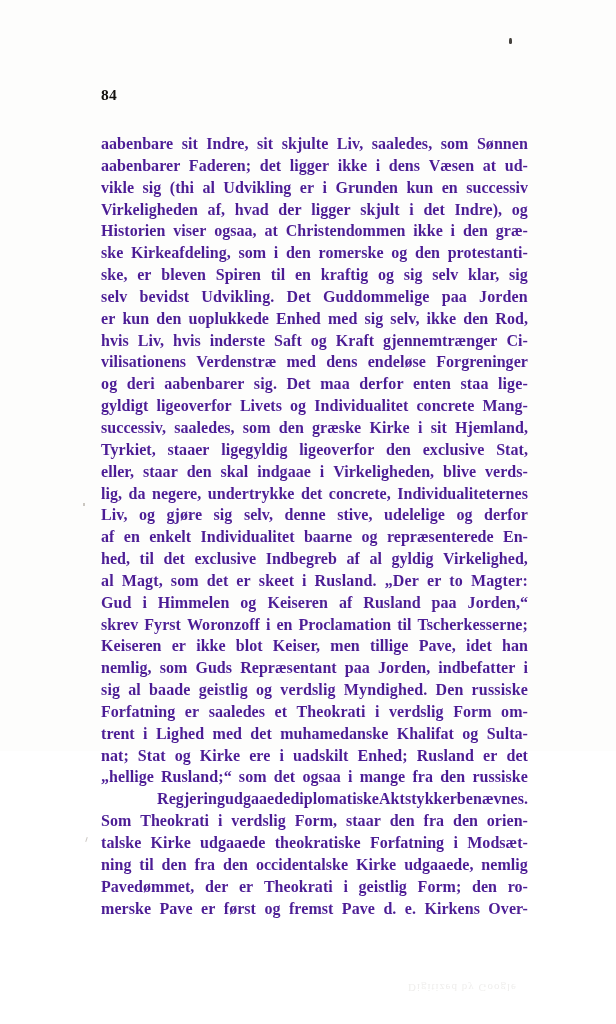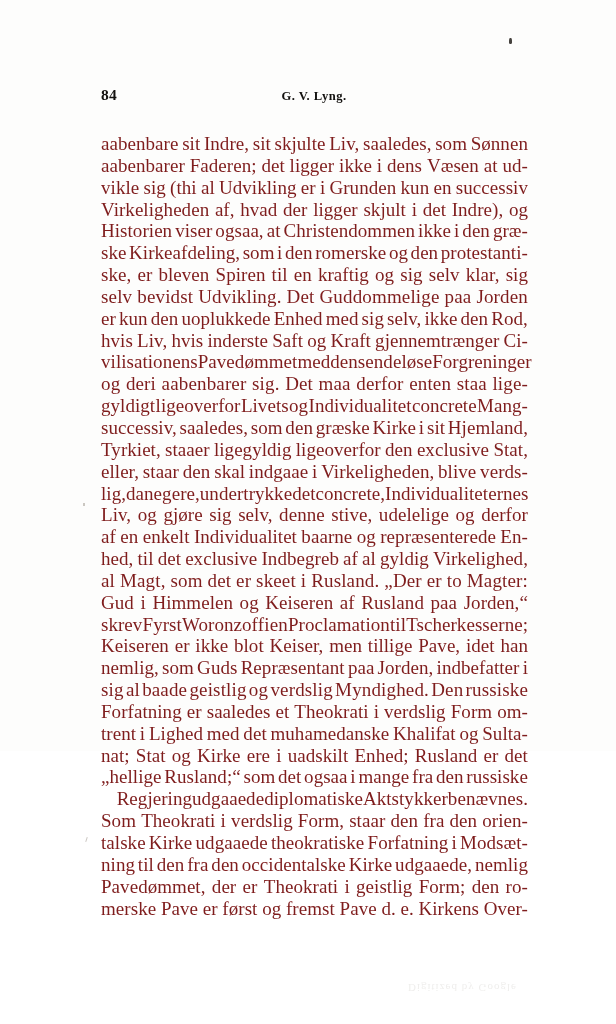--- a/index.html
+++ b/index.html
@@ -73,25 +73,25 @@
   }
   .body-block {
     position: absolute;
     left: 101px;
     top: 133px;
     width: 427px;
   }
   .jrow {
     display: flex;
     justify-content: space-between;
-    font-size: 19px;
+    font-size: 16px;
     line-height: 21.85px;
-    font-weight: normal;
+    font-weight: bold;
     height: 21.85px;
-    color: #7f1d1d;
+    color: #4c1d95;
     letter-spacing: .05px;
     white-space: pre;
   }
   .jrow.last {
     justify-content: flex-end;
   }
   .bottom-bleed {
     position: absolute;
     left: 408px;
     top: 968px;
@@ -113,35 +113,34 @@
 
 <div class="page">
 
   <div class="scan-speck"></div>
   <div class="margin-fleck fleck-a"></div>
   <div class="margin-fleck fleck-b"></div>
   <div class="margin-fleck fleck-c"></div>
 
   <header class="head">
     <div class="folio">84</div>
-    <div class="running-title">G. V. Lyng.</div>
   </header>
 
   <div class="body-block" id="body-block">
       <div class="jrow"><span>aabenbare</span><span>sit</span><span>Indre,</span><span>sit</span><span>skjulte</span><span>Liv,</span><span>saaledes,</span><span>som</span><span>Sønnen</span></div>
       <div class="jrow"><span>aabenbarer</span><span>Faderen;</span><span>det</span><span>ligger</span><span>ikke</span><span>i</span><span>dens</span><span>Væsen</span><span>at</span><span>ud-</span></div>
       <div class="jrow"><span>vikle</span><span>sig</span><span>(thi</span><span>al</span><span>Udvikling</span><span>er</span><span>i</span><span>Grunden</span><span>kun</span><span>en</span><span>successiv</span></div>
       <div class="jrow"><span>Virkeligheden</span><span>af,</span><span>hvad</span><span>der</span><span>ligger</span><span>skjult</span><span>i</span><span>det</span><span>Indre),</span><span>og</span></div>
       <div class="jrow"><span>Historien</span><span>viser</span><span>ogsaa,</span><span>at</span><span>Christendommen</span><span>ikke</span><span>i</span><span>den</span><span>græ-</span></div>
       <div class="jrow"><span>ske</span><span>Kirkeafdeling,</span><span>som</span><span>i</span><span>den</span><span>romerske</span><span>og</span><span>den</span><span>protestanti-</span></div>
       <div class="jrow"><span>ske,</span><span>er</span><span>bleven</span><span>Spiren</span><span>til</span><span>en</span><span>kraftig</span><span>og</span><span>sig</span><span>selv</span><span>klar,</span><span>sig</span></div>
       <div class="jrow" style="letter-spacing: 0.15px;"><span>selv</span><span>bevidst</span><span>Udvikling.</span><span>Det</span><span>Guddommelige</span><span>paa</span><span>Jorden</span></div>
       <div class="jrow"><span>er</span><span>kun</span><span>den</span><span>uoplukkede</span><span>Enhed</span><span>med</span><span>sig</span><span>selv,</span><span>ikke</span><span>den</span><span>Rod,</span></div>
       <div class="jrow"><span>hvis</span><span>Liv,</span><span>hvis</span><span>inderste</span><span>Saft</span><span>og</span><span>Kraft</span><span>gjennemtrænger</span><span>Ci-</span></div>
-      <div class="jrow"><span>vilisationens</span><span>Pavedømmet</span><span>med</span><span>dens</span><span>endeløse</span><span>Forgreninger</span></div>
+      <div class="jrow"><span>vilisationens</span><span>Verdenstræ</span><span>med</span><span>dens</span><span>endeløse</span><span>Forgreninger</span></div>
       <div class="jrow" style="letter-spacing: 0.15px;"><span>og</span><span>deri</span><span>aabenbarer</span><span>sig.</span><span>Det</span><span>maa</span><span>derfor</span><span>enten</span><span>staa</span><span>lige-</span></div>
       <div class="jrow"><span>gyldigt</span><span>ligeoverfor</span><span>Livets</span><span>og</span><span>Individualitet</span><span>concrete</span><span>Mang-</span></div>
       <div class="jrow"><span>successiv,</span><span>saaledes,</span><span>som</span><span>den</span><span>græske</span><span>Kirke</span><span>i</span><span>sit</span><span>Hjemland,</span></div>
       <div class="jrow"><span>Tyrkiet,</span><span>staaer</span><span>ligegyldig</span><span>ligeoverfor</span><span>den</span><span>exclusive</span><span>Stat,</span></div>
       <div class="jrow"><span>eller,</span><span>staar</span><span>den</span><span>skal</span><span>indgaae</span><span>i</span><span>Virkeligheden,</span><span>blive</span><span>verds-</span></div>
       <div class="jrow"><span>lig,</span><span>da</span><span>negere,</span><span>undertrykke</span><span>det</span><span>concrete,</span><span>Individualiteternes</span></div>
       <div class="jrow"><span>Liv,</span><span>og</span><span>gjøre</span><span>sig</span><span>selv,</span><span>denne</span><span>stive,</span><span>udelelige</span><span>og</span><span>derfor</span></div>
       <div class="jrow"><span>af</span><span>en</span><span>enkelt</span><span>Individualitet</span><span>baarne</span><span>og</span><span>repræsenterede</span><span>En-</span></div>
       <div class="jrow"><span>hed,</span><span>til</span><span>det</span><span>exclusive</span><span>Indbegreb</span><span>af</span><span>al</span><span>gyldig</span><span>Virkelighed,</span></div>
       <div class="jrow" style="letter-spacing: 0.15px;"><span>al</span><span>Magt,</span><span>som</span><span>det</span><span>er</span><span>skeet</span><span>i</span><span>Rusland.</span><span>„Der</span><span>er</span><span>to</span><span>Magter:</span></div>

